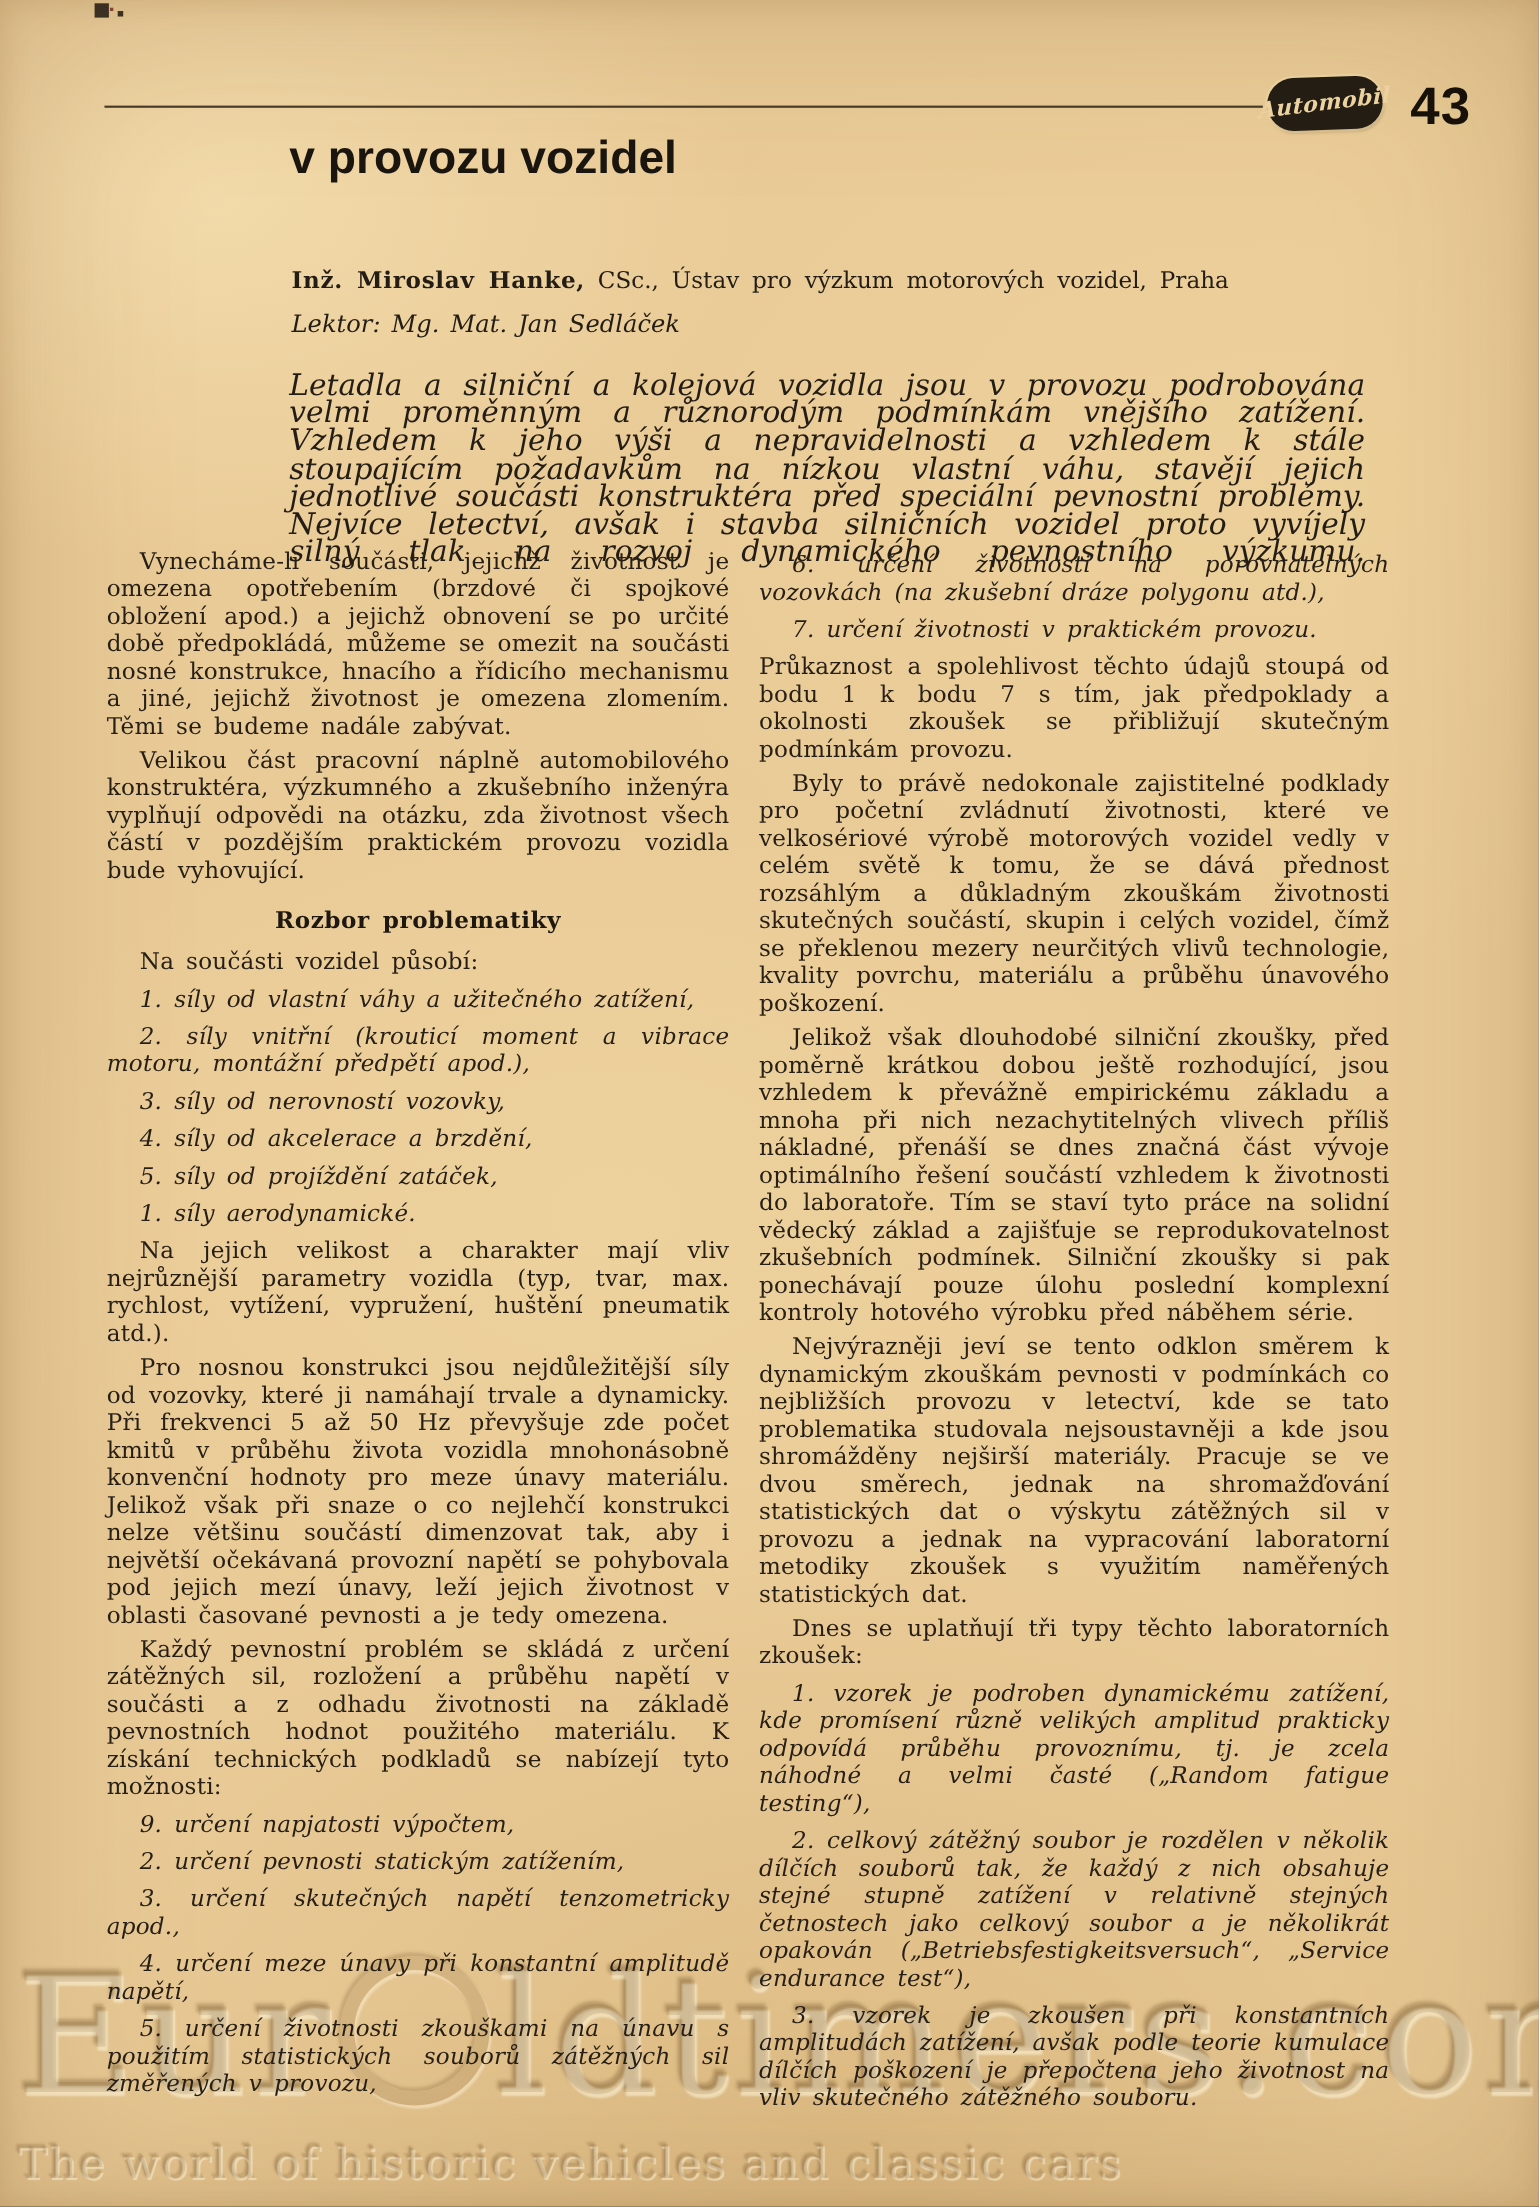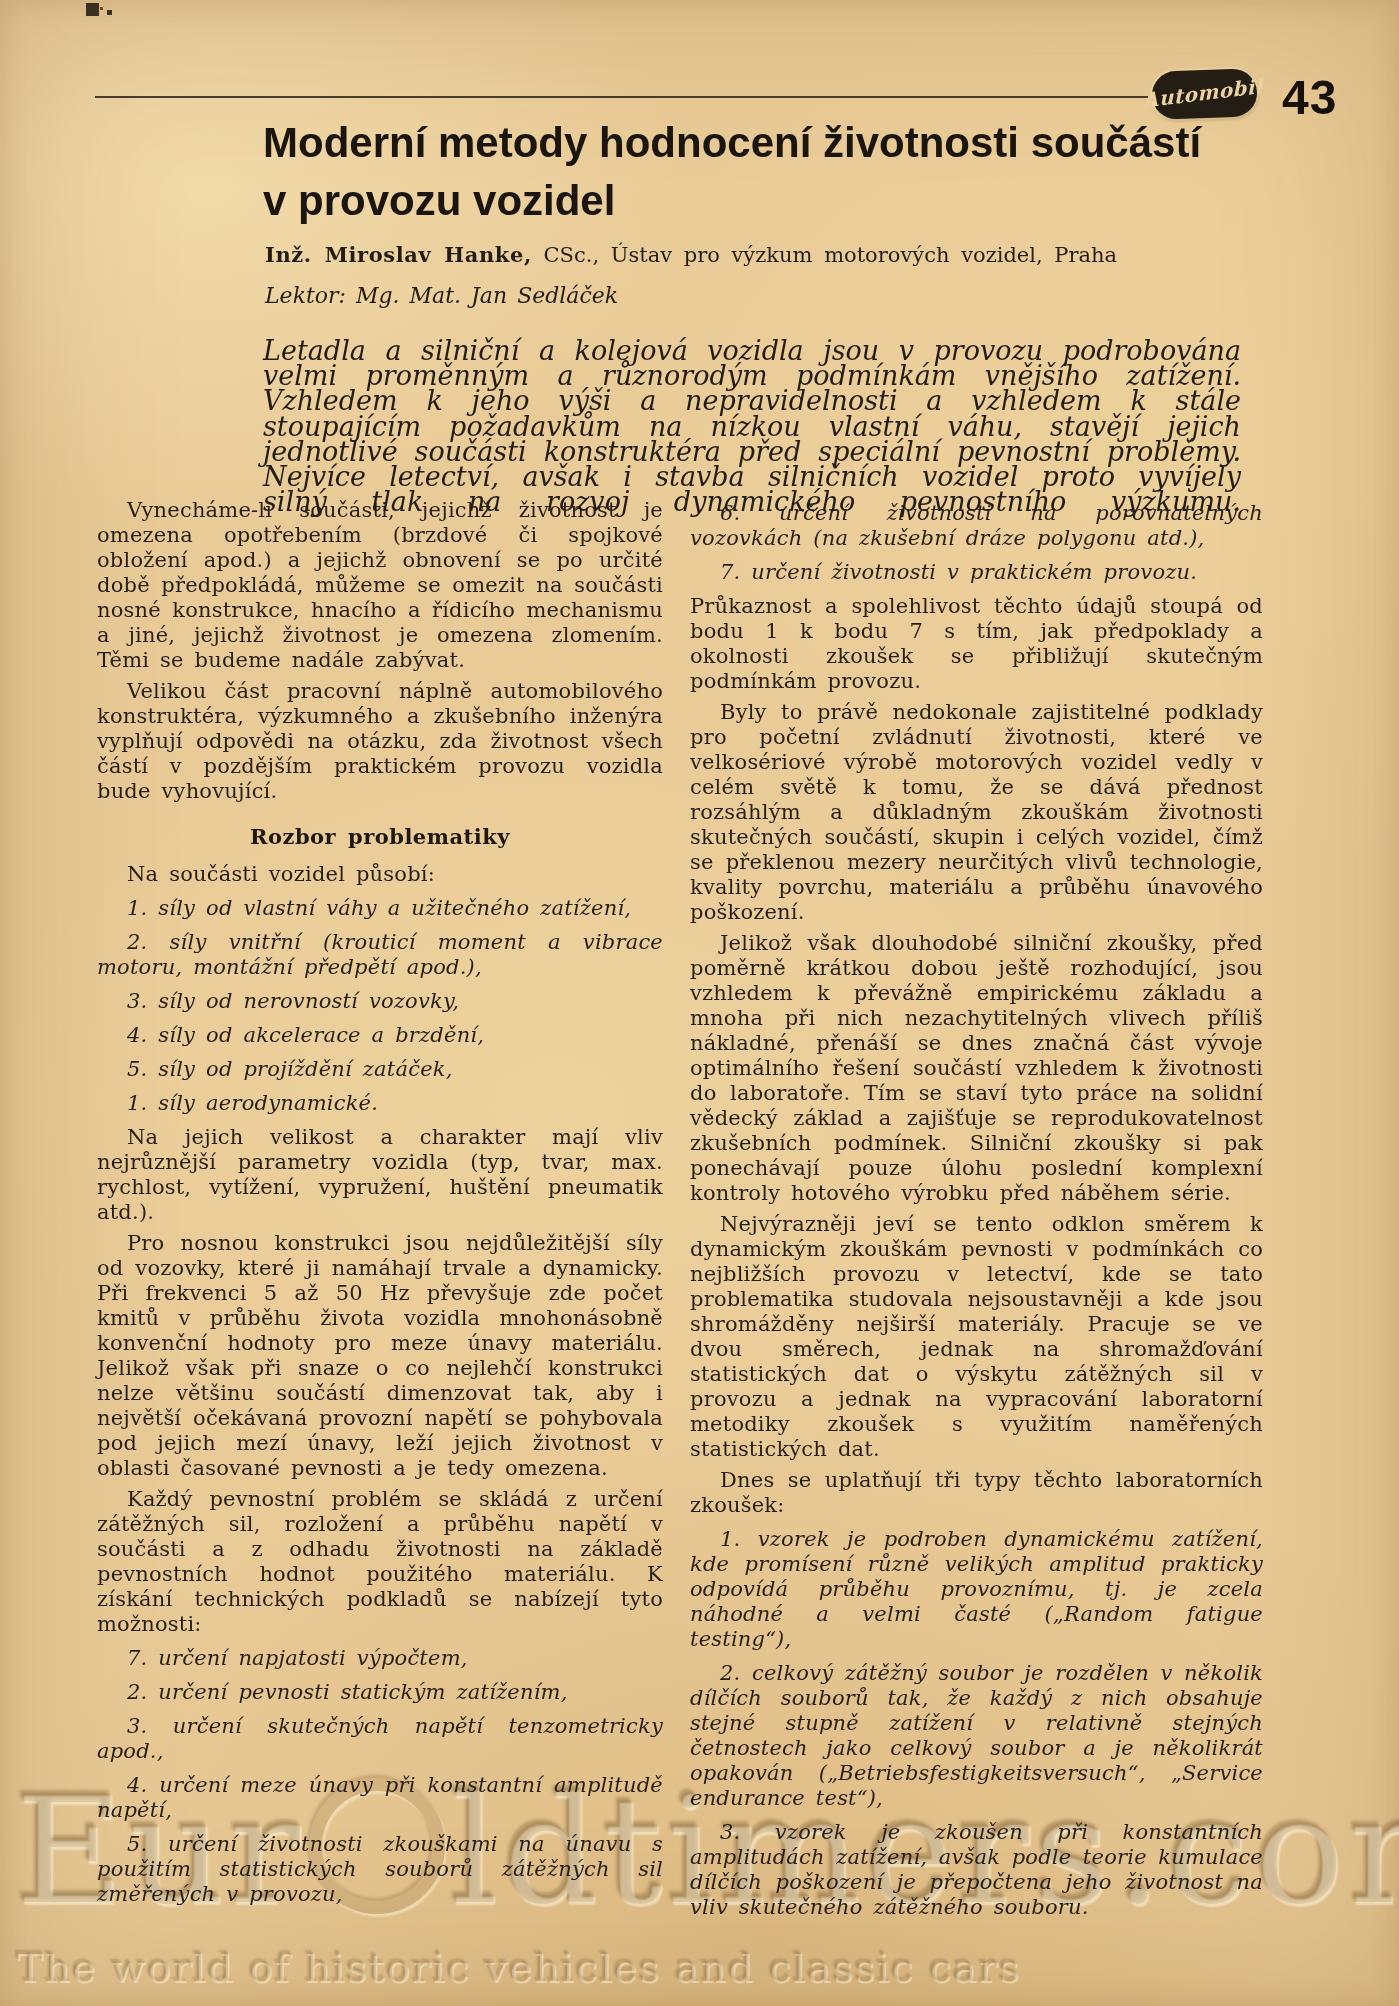--- a/index.html
+++ b/index.html
@@ -108,21 +108,20 @@
 
   <header>
     <div class="rule"></div>
     <div class="logo">
       <span class="logo-script">Automobil</span>
     </div>
     <div class="pagenum">43</div>
   </header>
 
   <h1 class="title">
-    <span>Moderní metody hodnocení životnosti součástí</span>
     <span>v provozu vozidel</span>
   </h1>
 
   <p class="byline">
     <strong>Inž. Miroslav Hanke,</strong>
     <span>CSc., Ústav pro výzkum motorových vozidel, Praha</span>
   </p>
 
   <p class="lector">Lektor: Mg. Mat. Jan Sedláček</p>
 
@@ -135,21 +134,21 @@
     <p class="ind">Na součásti vozidel působí:</p>
     <p class="ind li">1. síly od vlastní váhy a užitečného zatížení,</p>
     <p class="ind li">2. síly vnitřní (krouticí moment a vibrace motoru, montážní předpětí apod.),</p>
     <p class="ind li">3. síly od nerovností vozovky,</p>
     <p class="ind li">4. síly od akcelerace a brzdění,</p>
     <p class="ind li">5. síly od projíždění zatáček,</p>
     <p class="ind li">1. síly aerodynamické.</p>
     <p class="ind">Na jejich velikost a charakter mají vliv nejrůznější parametry vozidla (typ, tvar, max. rychlost, vytížení, vypružení, huštění pneumatik atd.).</p>
     <p class="ind">Pro nosnou konstrukci jsou nejdůležitější síly od vozovky, které ji namáhají trvale a dynamicky. Při frekvenci 5 až 50 Hz převyšuje zde počet kmitů v průběhu života vozidla mnohonásobně konvenční hodnoty pro meze únavy materiálu. Jelikož však při snaze o co nejlehčí konstrukci nelze většinu součástí dimenzovat tak, aby i největší očekávaná provozní napětí se pohybovala pod jejich mezí únavy, leží jejich životnost v oblasti časované pevnosti a je tedy omezena.</p>
     <p class="ind">Každý pevnostní problém se skládá z určení zátěžných sil, rozložení a průběhu napětí v součásti a z odhadu životnosti na základě pevnostních hodnot použitého materiálu. K získání technických podkladů se nabízejí tyto možnosti:</p>
-    <p class="ind li">7. určení napjatosti výpočtem,</p>
+    <p class="ind li">9. určení napjatosti výpočtem,</p>
     <p class="ind li">2. určení pevnosti statickým zatížením,</p>
     <p class="ind li">3. určení skutečných napětí tenzometricky apod.,</p>
     <p class="ind li">4. určení meze únavy při konstantní amplitudě napětí,</p>
     <p class="ind li">5. určení životnosti zkouškami na únavu s použitím statistických souborů zátěžných sil změřených v provozu,</p>
   </div>
 
   <div class="col col-right">
     <p class="ind li">6. určení životnosti na porovnatelných vozovkách (na zkušební dráze polygonu atd.),</p>
     <p class="ind li">7. určení životnosti v praktickém provozu.</p>
     <p class="noind">Průkaznost a spolehlivost těchto údajů stoupá od bodu 1 k bodu 7 s tím, jak předpoklady a okolnosti zkoušek se přibližují skutečným podmínkám provozu.</p>

